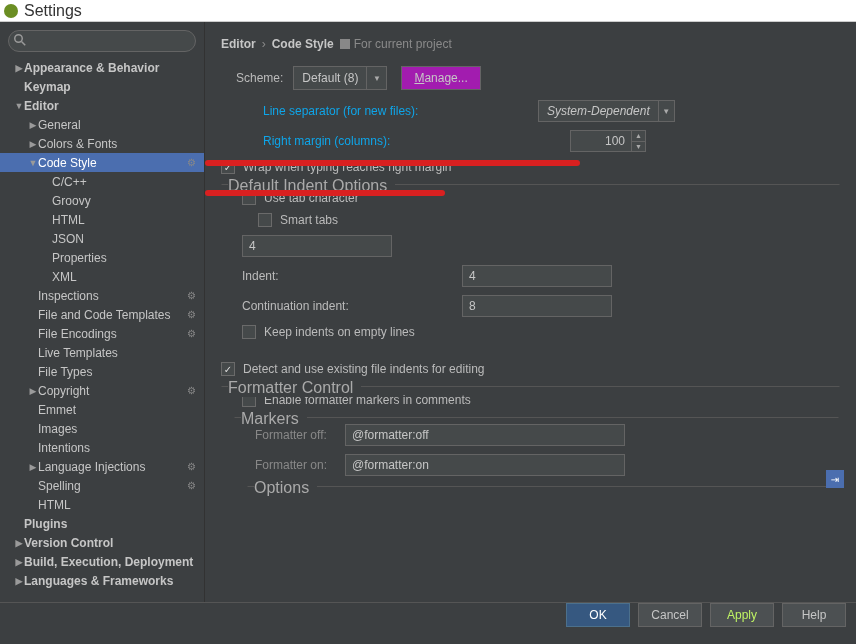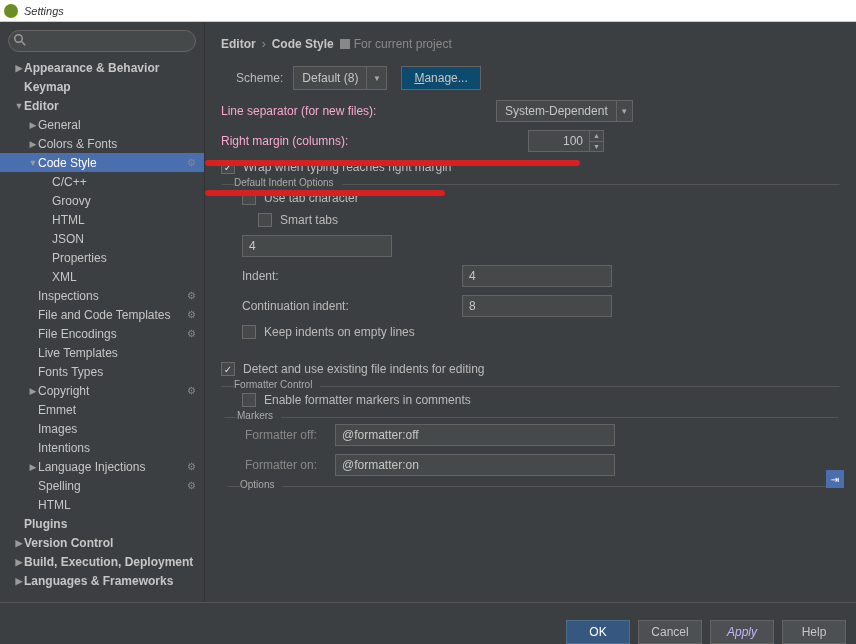--- a/index.html
+++ b/index.html
@@ -1,21 +1,21 @@
 <!DOCTYPE html>
 <html><head>
 <meta charset="utf-8">
 <style>
 * { box-sizing: border-box; margin: 0; padding: 0; font-family: "Segoe UI", Arial, sans-serif; font-size: 12px; }
 body { width: 856px; height: 644px; background: #3c3f41; color: #bbbbbb; overflow: hidden; position: relative; }
 
 
 .titlebar { height: 22px; background: #ffffff; color: #333; display: flex; align-items: center; padding: 0 4px; border-bottom: 1px solid #ccc; }
 .titlebar .app-icon { width: 14px; height: 14px; border-radius: 50%; background: #6b8e23; margin-right: 6px; display: inline-block; }
-.titlebar .title { color: #333; font-size: 11px; font-style: italic; }
+.titlebar .title { color: #333; font-size: 16px; }
 
 
 .main { display: flex; height: 580px; }
 .sidebar { width: 205px; background: #3c3f41; border-right: 1px solid #323232; padding-top: 8px; }
 .content { flex: 1; background: #3c3f41; padding: 10px 16px 0 16px; position: relative; }
 
 
 .search-wrap { padding: 0 8px 6px 8px; }
 .search-input { width: 100%; height: 22px; background: #45494a; border: 1px solid #646464; border-radius: 12px; color: #bbb; padding: 0 8px 0 22px; outline: none; }
 .search-wrap { position: relative; }
@@ -38,58 +38,58 @@
 .breadcrumb .sep { color: #888; }
 .breadcrumb .project-tag { display: inline-flex; align-items: center; gap: 4px; color: #8a8a8a; font-size: 11px; }
 .breadcrumb .cfg-icon { width: 10px; height: 10px; background: #888; display: inline-block; }
 
 
 .row { display: flex; align-items: center; margin-bottom: 10px; margin-left: 15px; }
 .row .label { color: #bbbbbb; }
 .scheme-select { display: inline-flex; align-items: center; height: 24px; border: 1px solid #646464; background: #45494a; margin-left: 10px; }
 .scheme-select .val { padding: 0 8px; color: #c6c6c6; }
 .scheme-select .dd { width: 20px; height: 100%; border-left: 1px solid #646464; display: flex; align-items: center; justify-content: center; color: #aaa; font-size: 8px; }
-.btn-manage { margin-left: 14px; height: 24px; border: 1px solid #646464; background: #0c4a6e; color: #c6c6c6; padding: 0 12px; cursor: pointer; }
+.btn-manage { margin-left: 14px; height: 24px; border: 1px solid #646464; background: #a21caf; color: #c6c6c6; padding: 0 12px; cursor: pointer; }
 .btn-manage .u { text-decoration: underline; }
 
 .form-grid .frow { display: flex; align-items: center; margin-bottom: 8px; }
-.form-grid .flabel { width: 275px; color: #f9a8d4; }
+.form-grid .flabel { width: 275px; color: #0ea5e9; margin-left: 42px; }
 .select-box { display: inline-flex; align-items: center; height: 22px; border: 1px solid #646464; background: #45494a; min-width: 116px; }
-.select-box .val { padding: 0 8px; flex: 1; color: #c6c6c6; }
+.select-box .val { padding: 0 8px; flex: 1; color: #c6c6c6; font-style: italic; }
 .select-box .dd { width: 16px; height: 100%; border-left: 1px solid #646464; display: flex; align-items: center; justify-content: center; color: #aaa; font-size: 8px; }
 .num-input { display: inline-flex; height: 22px; border: 1px solid #646464; background: #45494a; margin-left: 32px; }
 .num-input input { width: 60px; background: transparent; border: none; color: #c6c6c6; text-align: right; padding-right: 6px; outline: none; }
 .num-input .spin { width: 14px; display: flex; flex-direction: column; border-left: 1px solid #646464; }
 .num-input .spin div { flex:1; display:flex; align-items:center; justify-content:center; font-size: 7px; color:#aaa; cursor:pointer; }
 .num-input .spin div:first-child { border-bottom: 1px solid #646464; }
 
 .checkbox { display: inline-flex; align-items: center; gap: 8px; cursor: pointer; }
 .checkbox .box { width: 14px; height: 14px; border: 1px solid #6a6a6a; background: #45494a; display: flex; align-items: center; justify-content: center; color: #ddd; font-size: 10px; }
 .checkbox.checked .box::after { content: "✓"; }
 
 
 .fieldset { border: 1px solid transparent; border-top: 1px solid #555; margin-top: 10px; padding-top: 6px; position: relative; }
-.fieldset .legend { position: absolute; top: -8px; left: 12px; background: #3c3f41; padding-right: 8px; color: #aaaaaa; font-size: 10px; }
-.fieldset.inner { margin-left: 2px; }
+.fieldset .legend { position: absolute; top: -8px; left: 6px; background: #3c3f41; padding-right: 8px; color: #aaaaaa; font-size: 16px; }
+.fieldset.inner { margin-left: 12px; }
 .indent1 { padding-left: 20px; }
 .indent2 { padding-left: 36px; }
 .text-input { height: 22px; border: 1px solid #646464; background: #45494a; color: #c6c6c6; padding: 0 6px; outline: none; width: 150px; }
 .text-input.wide { width: 280px; }
 
 
 .redline { position: absolute; height: 6px; background: #d92020; border-radius: 3px; pointer-events: none; }
 
 
 .float-icon { position: absolute; right: 12px; top: 448px; width: 18px; height: 18px; background: #4b6eaf; display: flex; align-items: center; justify-content: center; color: #fff; font-size: 10px; }
 
 
-.footer { position: absolute; left: 0; right: 0; bottom: 0; height: 42px; border-top: 1px solid #555; background: #3c3f41; display: flex; align-items: flex-end; justify-content: flex-end; padding: 0 10px; gap: 8px; }
+.footer { position: absolute; left: 0; right: 0; bottom: 0; height: 42px; border-top: 1px solid #555; background: #3c3f41; display: flex; align-items: flex-start; justify-content: flex-end; padding: 0 10px; gap: 8px; }
 .footer button { height: 24px; min-width: 64px; background: #4c5052; border: 1px solid #646464; color: #c6c6c6; cursor: pointer; padding: 0 12px; }
 .footer button.primary { background: #365880; border-color: #4c708c; color: #fff; }
-.footer button.disabled { color: #c4b5fd; font-style: italic; }
+.footer button.disabled { color: #bef264; }
 
 </style>
 </head>
 <body>
 
 <div class="titlebar">
   <span class="app-icon"></span>
   <span class="title">Settings</span>
 </div>
 
@@ -166,21 +166,21 @@
           <span class="arrow"></span>
           <span>File Encodings</span>
           <span class="gear">⚙</span>
         </li>
       <li class="level2">
           <span class="arrow"></span>
           <span>Live Templates</span>
         </li>
       <li class="level2">
           <span class="arrow"></span>
-          <span>Fonts Types</span>
+          <span>File Types</span>
         </li>
       <li class="level2">
           <span class="arrow">▶</span>
           <span>Copyright</span>
           <span class="gear">⚙</span>
         </li>
       <li class="level2">
           <span class="arrow"></span>
           <span>Emmet</span>
         </li>

